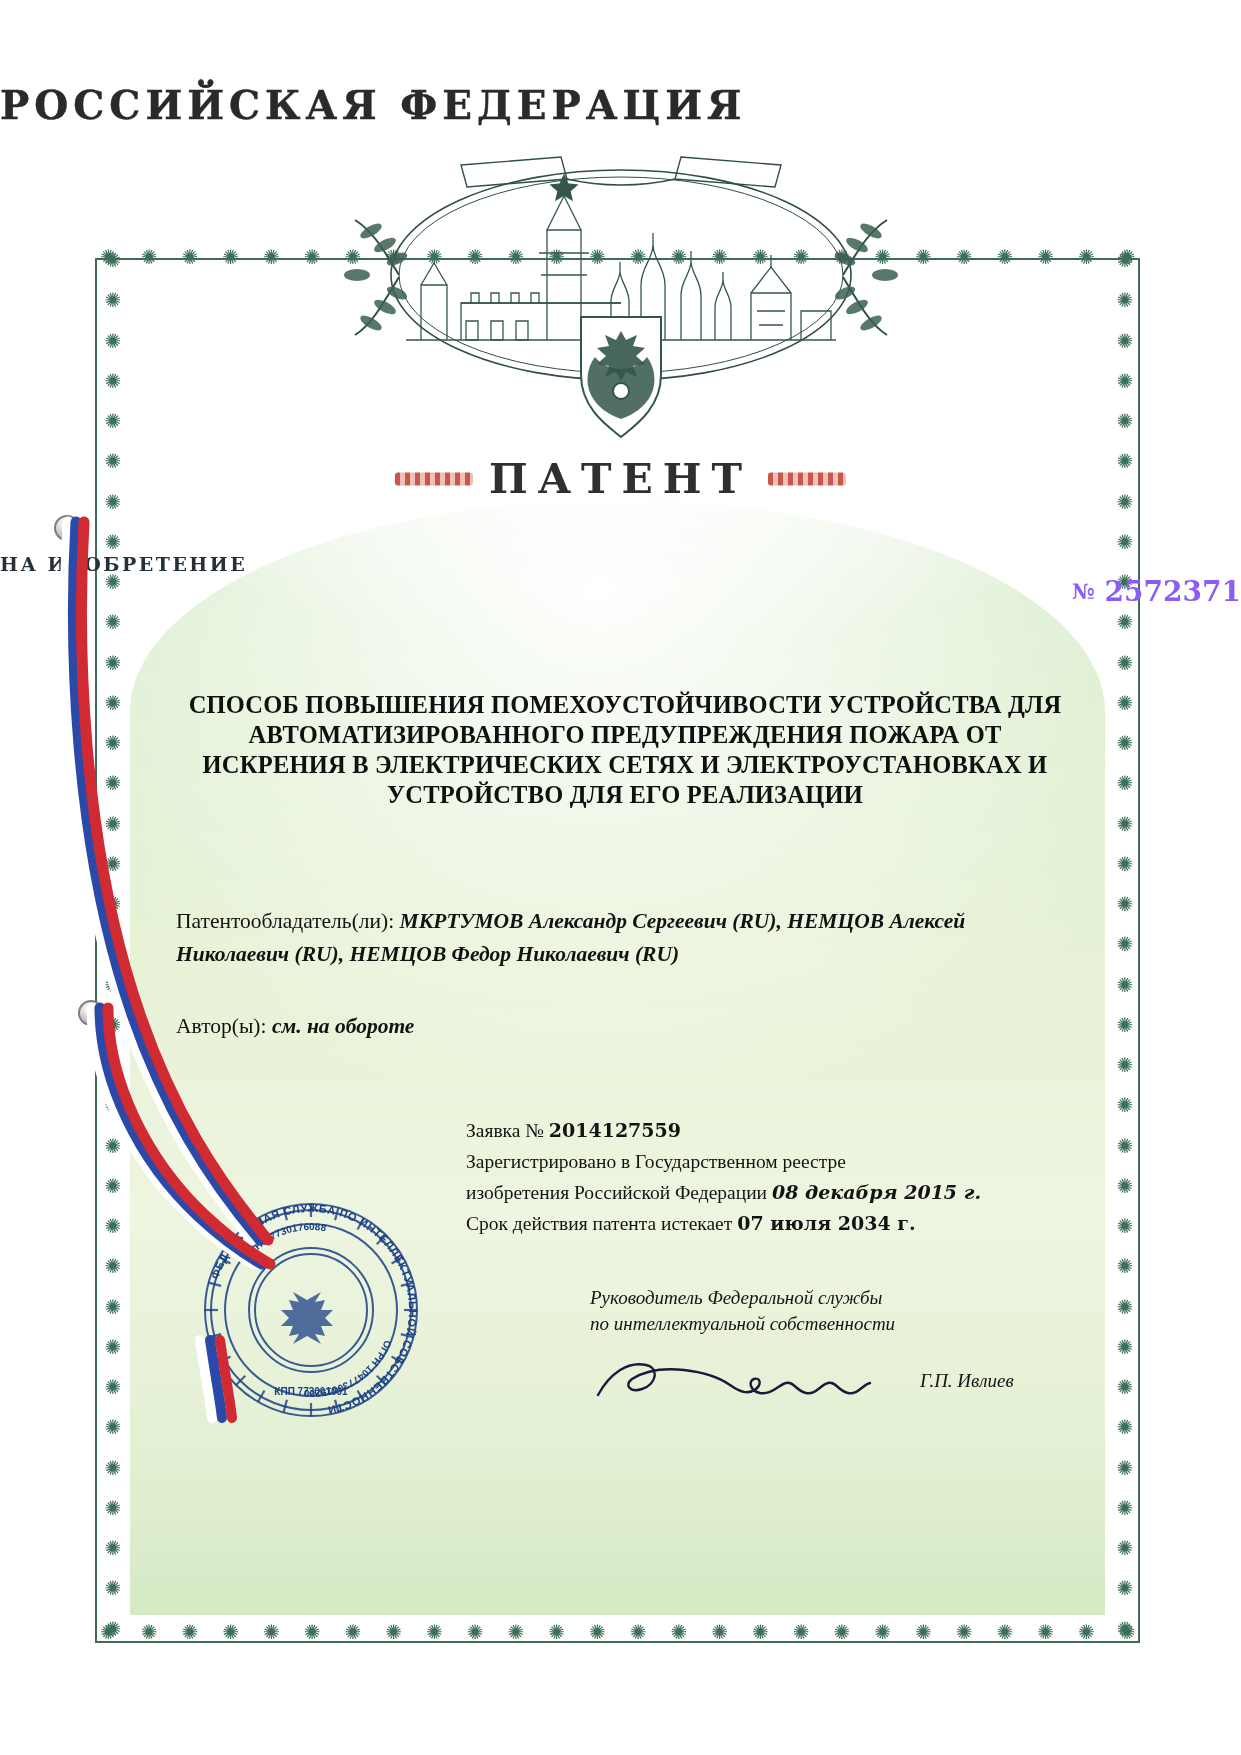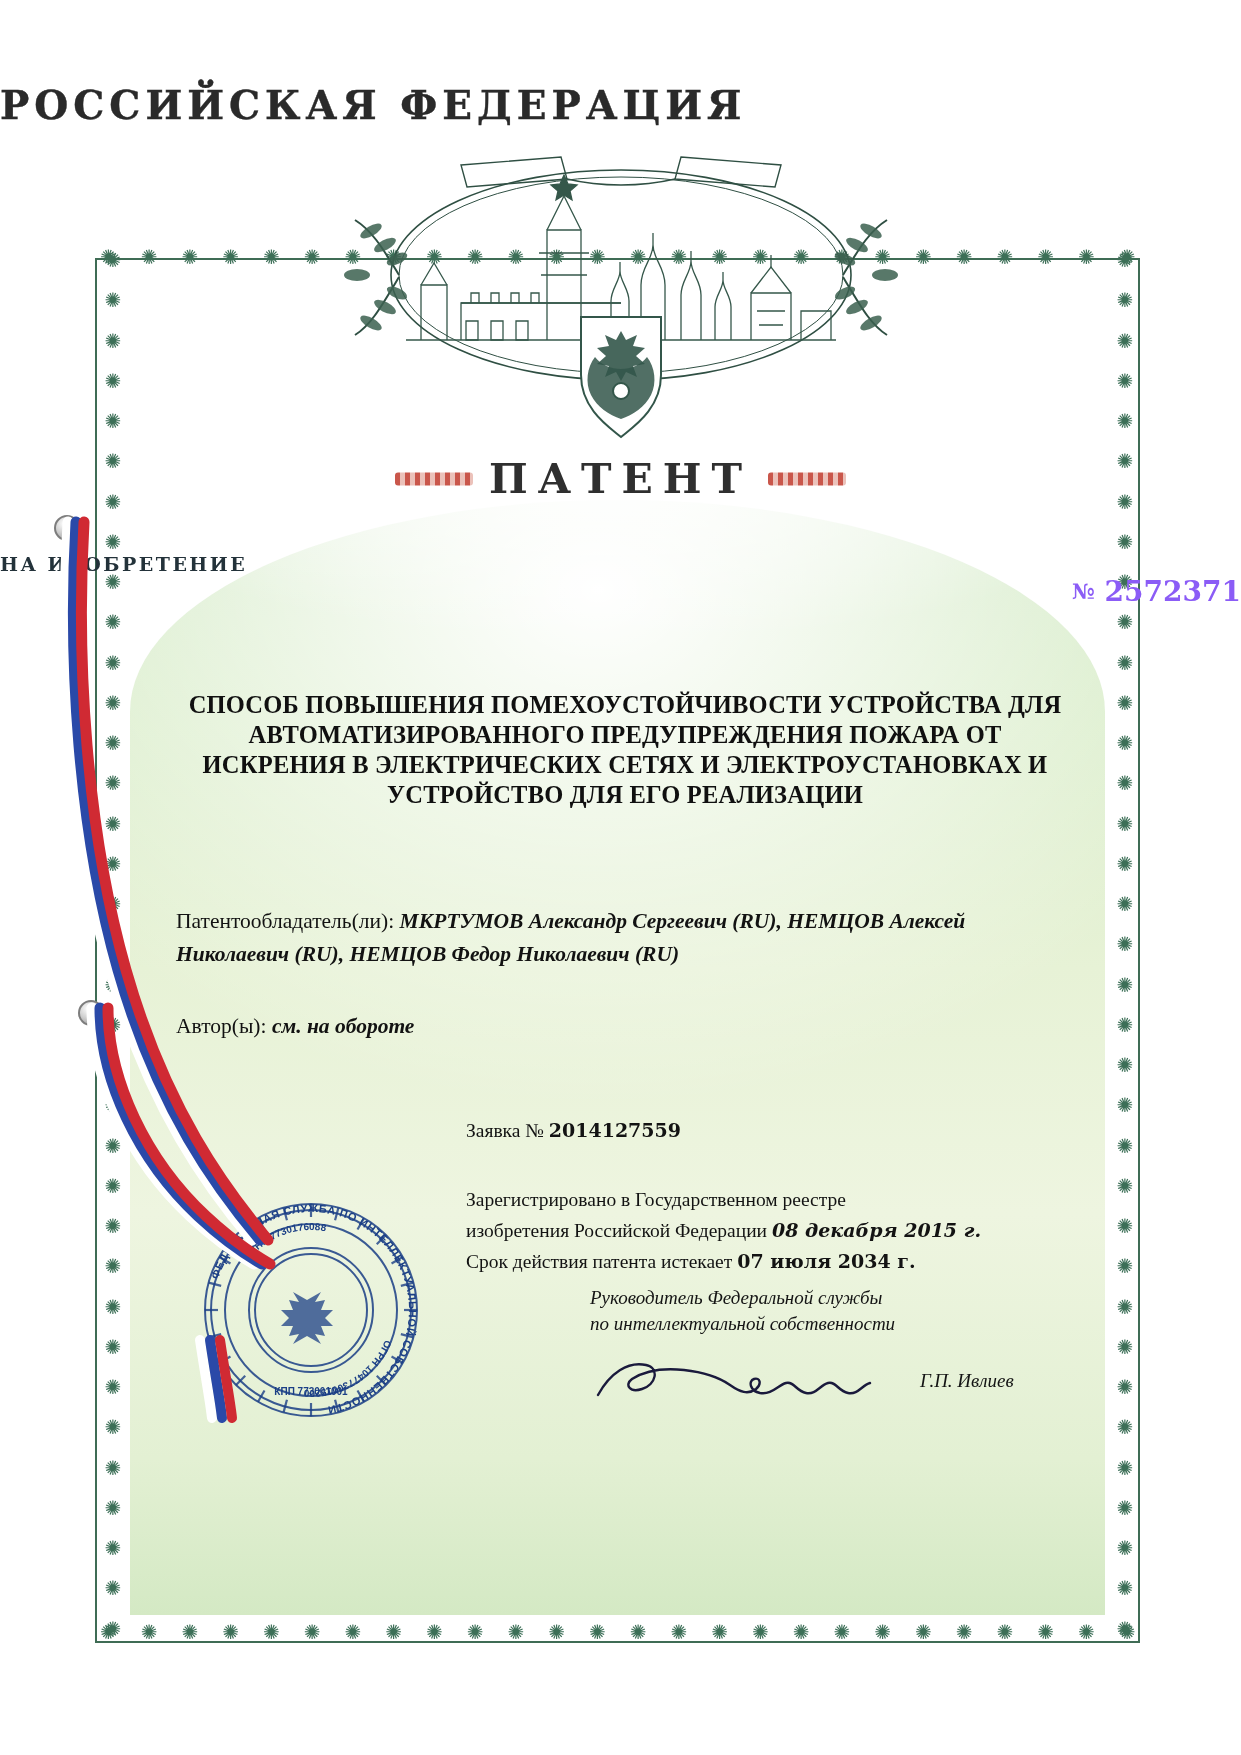--- a/index.html
+++ b/index.html
@@ -205,21 +205,21 @@
   .details {
     position: absolute;
     left: 466px;
     top: 1115px;
     width: 620px;
     font-size: 19.5px;
     line-height: 31px;
     color: #131313;
   }
   .details .row { white-space: nowrap; }
-  .details .row.wrap { white-space: normal; margin-top: 38px; }
+  .details .row.wrap { white-space: normal; }
   .details b {
     font-family: "DejaVu Serif", serif;
     font-size: 19px;
     font-weight: 700;
   }
   .details i.em {
     font-family: "DejaVu Serif", serif;
     font-style: italic;
     font-weight: 700;
     font-size: 19px;

